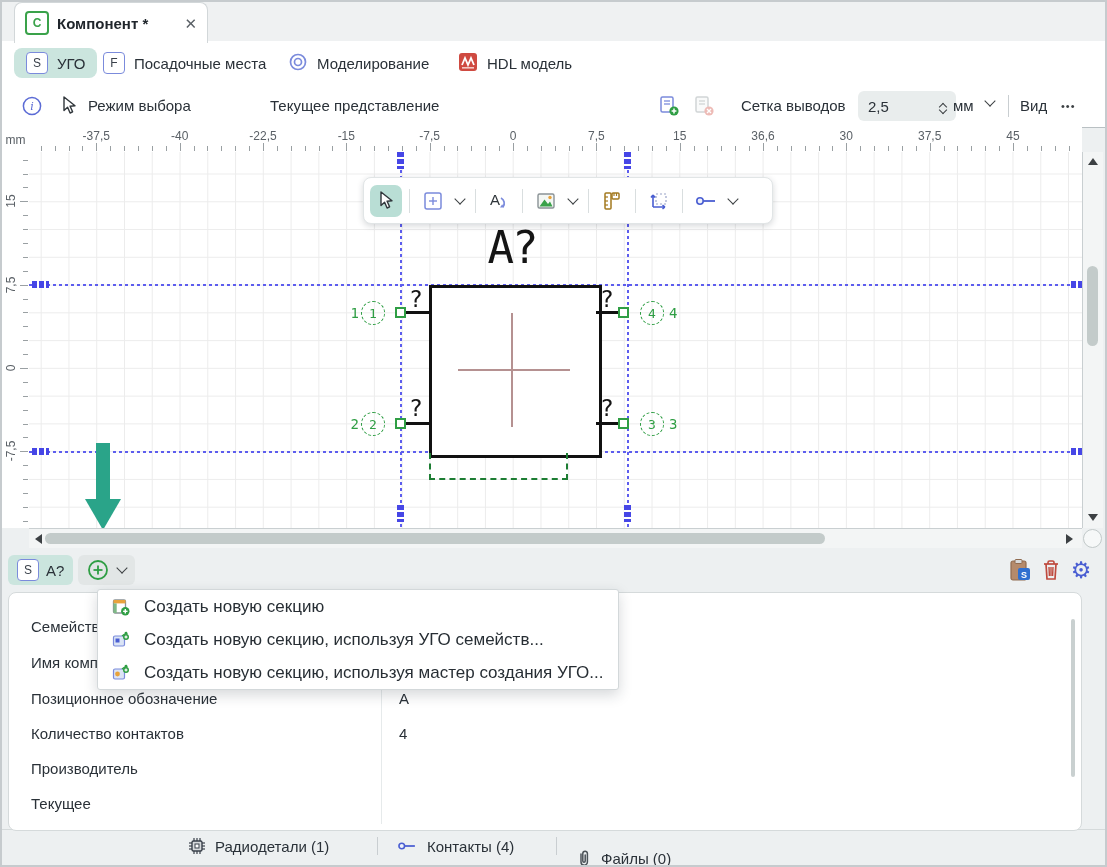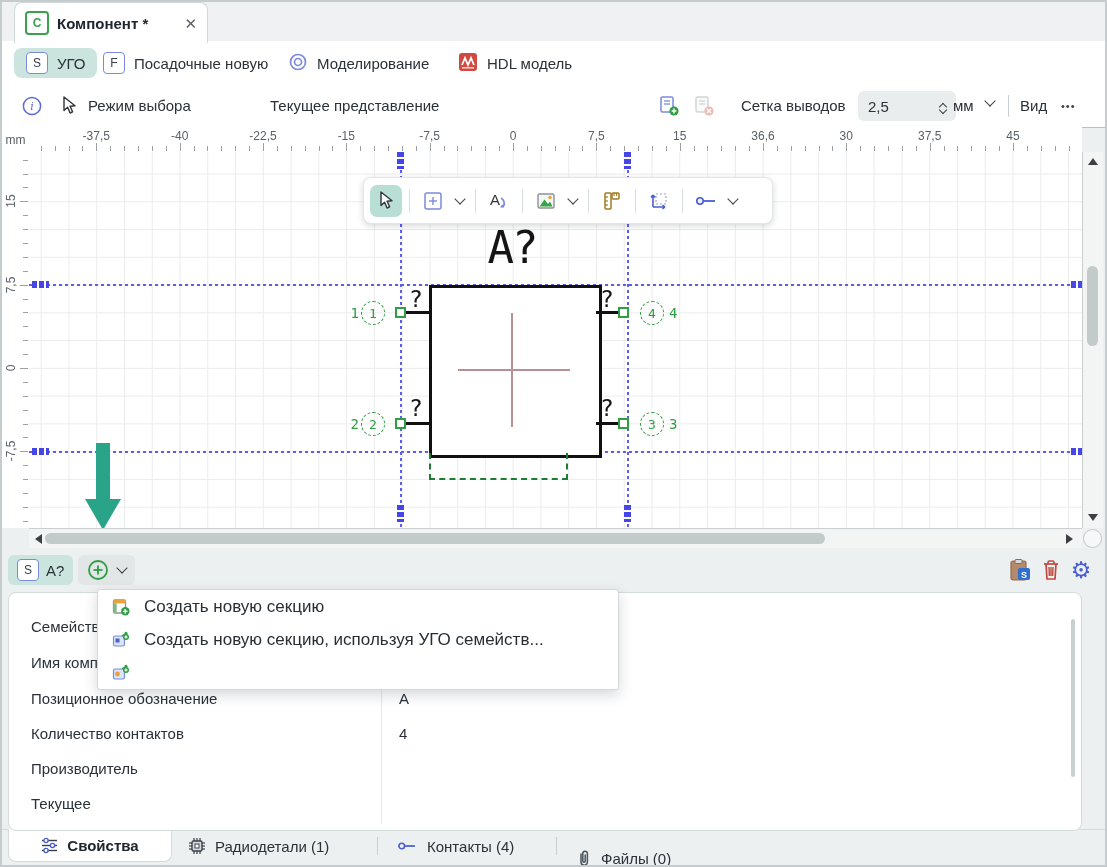--- a/index.html
+++ b/index.html
@@ -126,21 +126,21 @@
     </div>
   </div>
 
   <div class="view-tabbar">
     <div class="vt-item vt-pill" style="left:14px;">
       <span class="badge blue">S</span>
       <span>УГО</span>
     </div>
     <div class="vt-item" style="left:103px;">
       <span class="badge blue">F</span>
-      <span>Посадочные новую</span>
+      <span>Посадочные места</span>
     </div>
     <div class="vt-item" style="left:288px;">
       <span>
         <svg width="20" height="20" viewBox="0 0 20 20">
             <circle cx="10" cy="10" r="7.5" fill="none" stroke="#7b8bdc" stroke-width="1.7"></circle>
             <circle cx="10" cy="10" r="3.5" fill="none" stroke="#7b8bdc" stroke-width="1.7"></circle>
           </svg>
       </span>
       <span>Моделирование</span>
     </div>
@@ -540,35 +540,25 @@
     </div>
     <div class="menu-item">
       <svg width="18" height="18" viewBox="0 0 18 18">
           <rect x="1.5" y="5" width="11" height="10" rx="1.5" fill="#dbe4f5" stroke="#7b8bdc" stroke-width="1.2"></rect>
           <circle cx="5.5" cy="10" r="2.4" fill="#e8a33d"></circle>
           <path d="M10 5 L15 1.5 M15 1.5 L12.8 1.8 M15 1.5 L14.6 3.7" stroke="#2f9e44" stroke-width="1.5" fill="none"></path>
           <circle cx="14" cy="6" r="3" fill="#2f9e44"></circle>
           <line x1="14" y1="4.5" x2="14" y2="7.5" stroke="#fff" stroke-width="1.2"></line>
           <line x1="12.5" y1="6" x2="15.5" y2="6" stroke="#fff" stroke-width="1.2"></line>
         </svg>
+      <span>Создать новую секцию, используя мастер создания УГО...</span>
     </div>
   </div>
 
   <div class="bottom-tabbar">
-    <div class="bt-active">
-      <svg width="17" height="17" viewBox="0 0 17 17">
-          <line x1="1" y1="3.5" x2="16" y2="3.5" stroke="#39404a" stroke-width="1.4"></line>
-          <line x1="1" y1="8.5" x2="16" y2="8.5" stroke="#39404a" stroke-width="1.4"></line>
-          <line x1="1" y1="13.5" x2="16" y2="13.5" stroke="#39404a" stroke-width="1.4"></line>
-          <circle cx="5" cy="3.5" r="2.1" fill="#fff" stroke="#4a5ed2" stroke-width="1.4"></circle>
-          <circle cx="11.5" cy="8.5" r="2.1" fill="#fff" stroke="#4a5ed2" stroke-width="1.4"></circle>
-          <circle cx="5" cy="13.5" r="2.1" fill="#fff" stroke="#4a5ed2" stroke-width="1.4"></circle>
-        </svg>
-      <span class="lbl">Свойства</span>
-    </div>
     <div class="bt-item" style="left:188px;">
       <svg width="18" height="18" viewBox="0 0 18 18">
           <rect x="4" y="4" width="10" height="10" rx="1.5" fill="#d7dadc" stroke="#39404a" stroke-width="1.4"></rect>
           <rect x="7" y="7" width="4" height="4" fill="#fff" stroke="#39404a" stroke-width="1"></rect>
           <g stroke="#39404a" stroke-width="1.2">
             <line x1="6" y1="1" x2="6" y2="4"></line>
             <line x1="9" y1="1" x2="9" y2="4"></line>
             <line x1="12" y1="1" x2="12" y2="4"></line>
             <line x1="6" y1="14" x2="6" y2="17"></line>
             <line x1="9" y1="14" x2="9" y2="17"></line>

